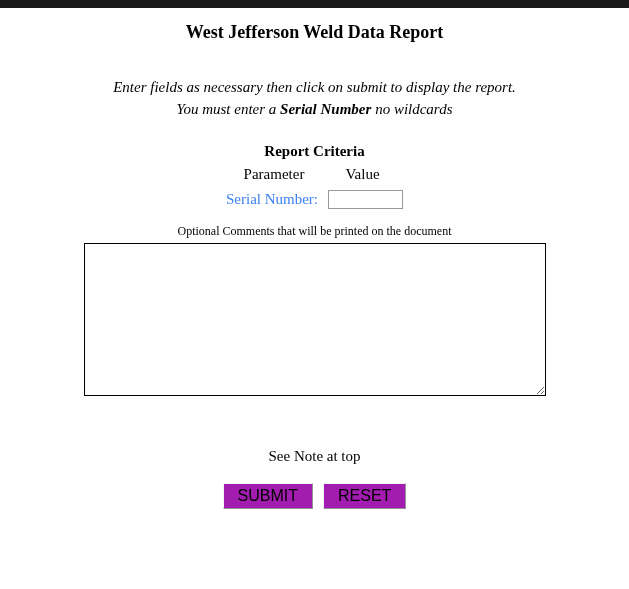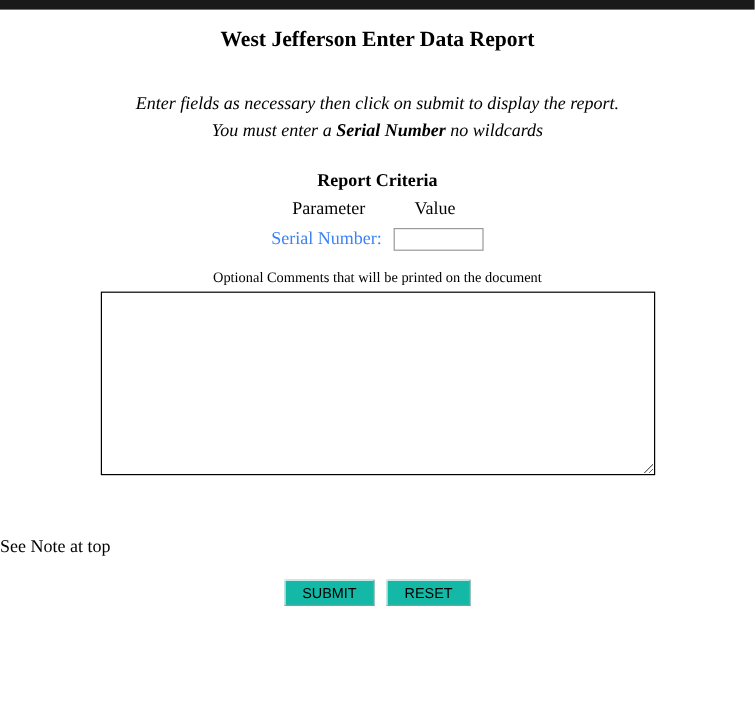--- a/index.html
+++ b/index.html
@@ -96,48 +96,49 @@
     border: 1px solid #000000;
     font-family: "Liberation Sans", sans-serif;
     font-size: 13px;
     resize: both;
     box-sizing: border-box;
     padding: 2px;
     display: inline-block;
     vertical-align: top;
   }
   .note {
+    text-align: center;
     font-size: 15px;
     margin-top: 52px;
   }
   .buttons {
     text-align: center;
     margin-top: 18px;
   }
   .buttons button {
     font-family: "Liberation Sans", sans-serif;
-    font-size: 12px;
-    background: #14b8a6;
+    font-size: 16px;
+    background: #a21caf;
     border: 1px solid #949494;
     border-top-color: #f4f4f4;
     border-left-color: #f4f4f4;
     padding: 3px 14px;
     margin: 0 3px;
     color: #000000;
     cursor: pointer;
   }
 </style>
 </head>
 <body>
 
 <div class="topbar"></div>
 
 <div class="page">
 
-  <div class="title">West Jefferson Enter Data Report</div>
+  <div class="title">West Jefferson Weld Data Report</div>
 
   <div class="instructions">
     <div>Enter fields as necessary then click on submit to display the report.</div>
     <div><span>You must enter a </span><span class="bold-italic">Serial Number</span><span> no wildcards</span></div>
   </div>
 
   <div class="criteria-heading">Report Criteria</div>
 
   <table class="criteria-table">
     <thead>

